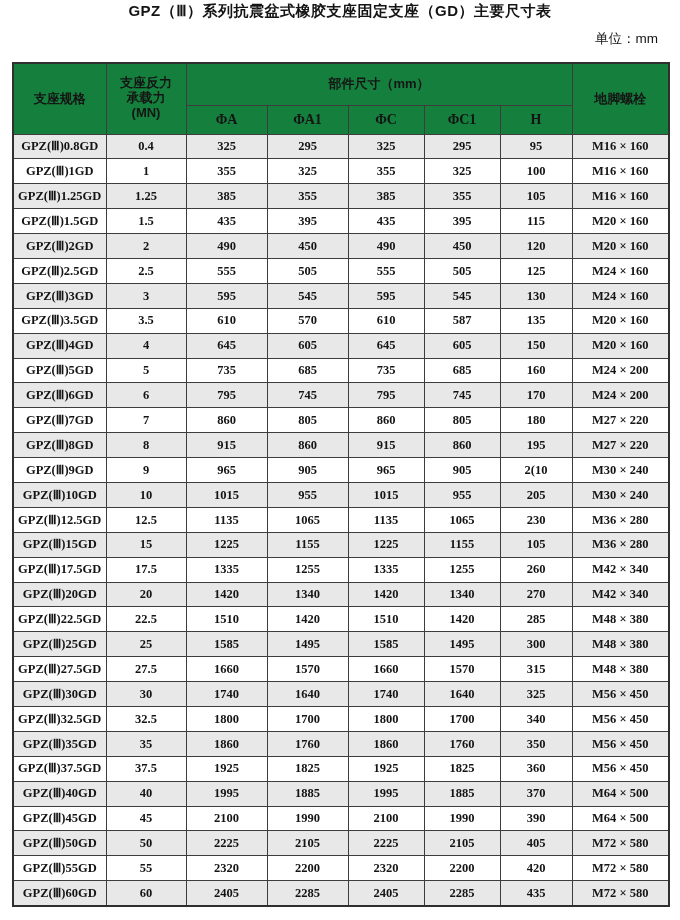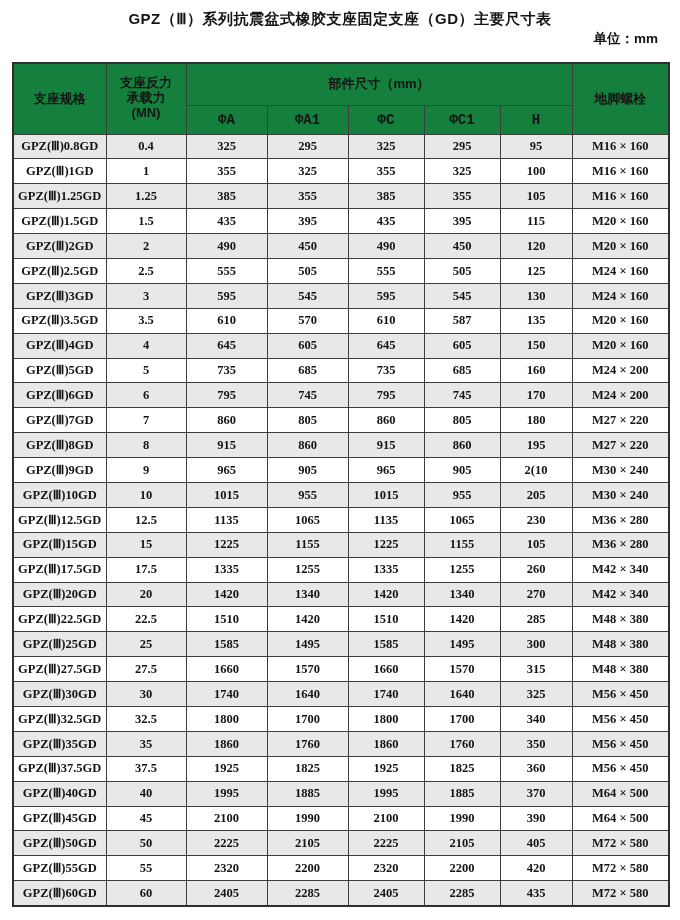--- a/index.html
+++ b/index.html
@@ -12,29 +12,29 @@
     height: 920px;
     overflow: hidden;
     font-family: "Liberation Sans", sans-serif;
     color: #141414;
     position: relative;
   }
   .page-title {
     text-align: center;
     font-size: 15px;
     font-weight: bold;
-    padding-top: 10px;
+    padding-top: 2px;
     letter-spacing: 0.5px;
   }
   .unit-label {
     position: absolute;
     top: 30px;
     right: 22px;
     font-size: 13.5px;
-    font-weight: bold;
+    font-weight: normal;
   }
   table.dim-table {
     position: absolute;
     top: 62px;
     left: 12px;
     width: 656px;
     border-collapse: collapse;
     table-layout: fixed;
     border: 2px solid #2f2f2f;
   }
@@ -50,21 +50,21 @@
     font-size: 13px;
     font-weight: bold;
   }
   tr.head-top { height: 42px; }
   tr.head-sub { height: 29px; }
   th.capacity-head {
     white-space: pre-line;
     line-height: 1.15;
   }
   tr.head-sub th {
-    font-family: Liberation Mono, monospace;
+    font-family: Liberation Serif, serif;
     font-size: 14px;
     font-weight: bold;
   }
   .dim-table tbody td {
     font-family: "Liberation Serif", serif;
     font-size: 12.5px;
     font-weight: 700;
     height: 23.9px;
     line-height: 1;
   }

